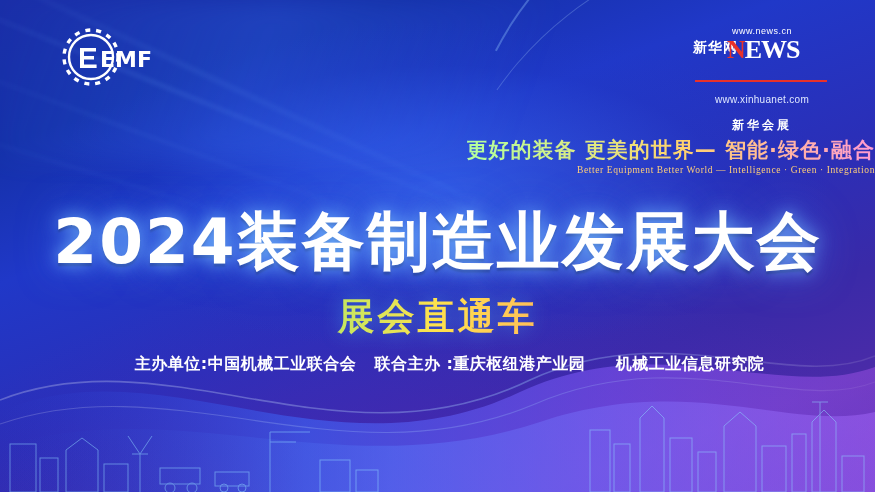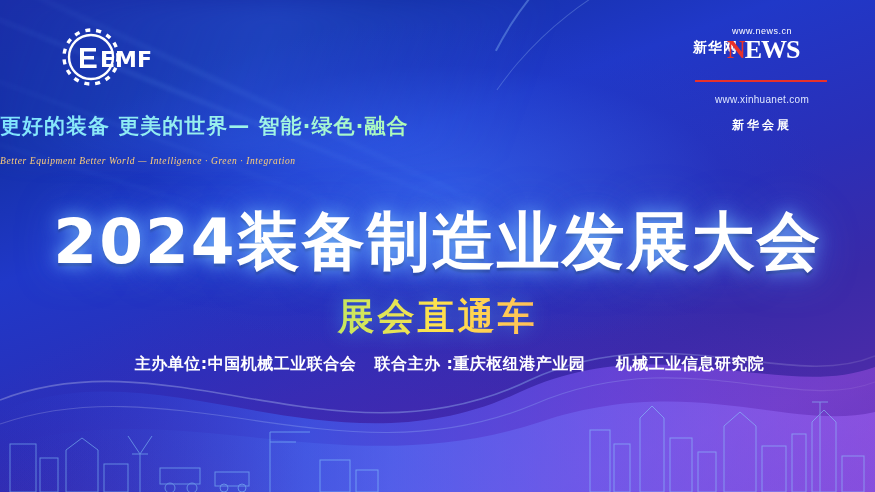--- a/index.html
+++ b/index.html
@@ -41,26 +41,26 @@
   .xh-url{font-size:9px;color:#ffffff;letter-spacing:.5px;font-family:"Liberation Sans",sans-serif;margin-top:12px;}
   .xh-main{position:relative;height:56px;}
   .xh-cn{position:absolute;left:6px;top:4px;font-size:14px;color:#fff;font-weight:bold;letter-spacing:1px;line-height:15px;text-align:left;}
   .xh-news{position:absolute;left:40px;top:2px;font-size:26px;font-weight:bold;color:#ffffff;font-family:"Liberation Serif",serif;letter-spacing:-1px;line-height:24px;text-align:right;}
   .xh-news .red{color:#e8312a;}
   .xh-line{position:absolute;left:8px;top:44px;width:132px;height:2px;background:#e8312a;}
   .xh-url2{font-size:10px;color:#dfe8ff;letter-spacing:.3px;margin-top:2px;}
   .xh-sub{font-size:12px;color:#ffffff;font-weight:bold;letter-spacing:3px;margin-top:12px;font-family:"DejaVu Sans",sans-serif;}
 
   
-  .slogan{position:absolute;top:112px;left:0;width:100%;text-align:left;}
+  .slogan{position:absolute;top:136px;left:0;width:100%;text-align:right;}
   .slogan-cn{font-size:21px;font-weight:bold;letter-spacing:1px;
     background:linear-gradient(90deg,#7fe3ff 0%,#9ff3e8 30%,#b7ff9a 55%,#ffd36e 78%,#ff9ad1 100%);
     -webkit-background-clip:text;background-clip:text;color:transparent;
     font-family:"DejaVu Sans",sans-serif;}
-  .slogan-en{font-size:9.5px;color:#ffcf7a;letter-spacing:.6px;margin-top:16px;font-style:italic;font-family:"Liberation Serif",serif;}
+  .slogan-en{font-size:9.5px;color:#ffcf7a;letter-spacing:.6px;margin-top:1px;font-family:"Liberation Serif",serif;}
 
   .maintitle{position:absolute;top:199px;left:0;width:100%;text-align:center;
     font-size:63px;font-weight:bold;letter-spacing:2px;color:#ffffff;
     font-family:"DejaVu Sans",sans-serif;
     text-shadow:0 0 18px rgba(120,190,255,.95),0 0 42px rgba(70,130,255,.8),0 3px 2px rgba(10,20,80,.5);}
   .subtitle-en{position:absolute;top:256px;left:0;width:100%;text-align:center;
     font-size:17px;color:#ffffff;letter-spacing:2.5px;font-family:"Liberation Sans",sans-serif;}
 
   .express{position:absolute;top:292px;left:0;width:100%;text-align:center;
     font-size:37px;font-weight:bold;letter-spacing:3px;

